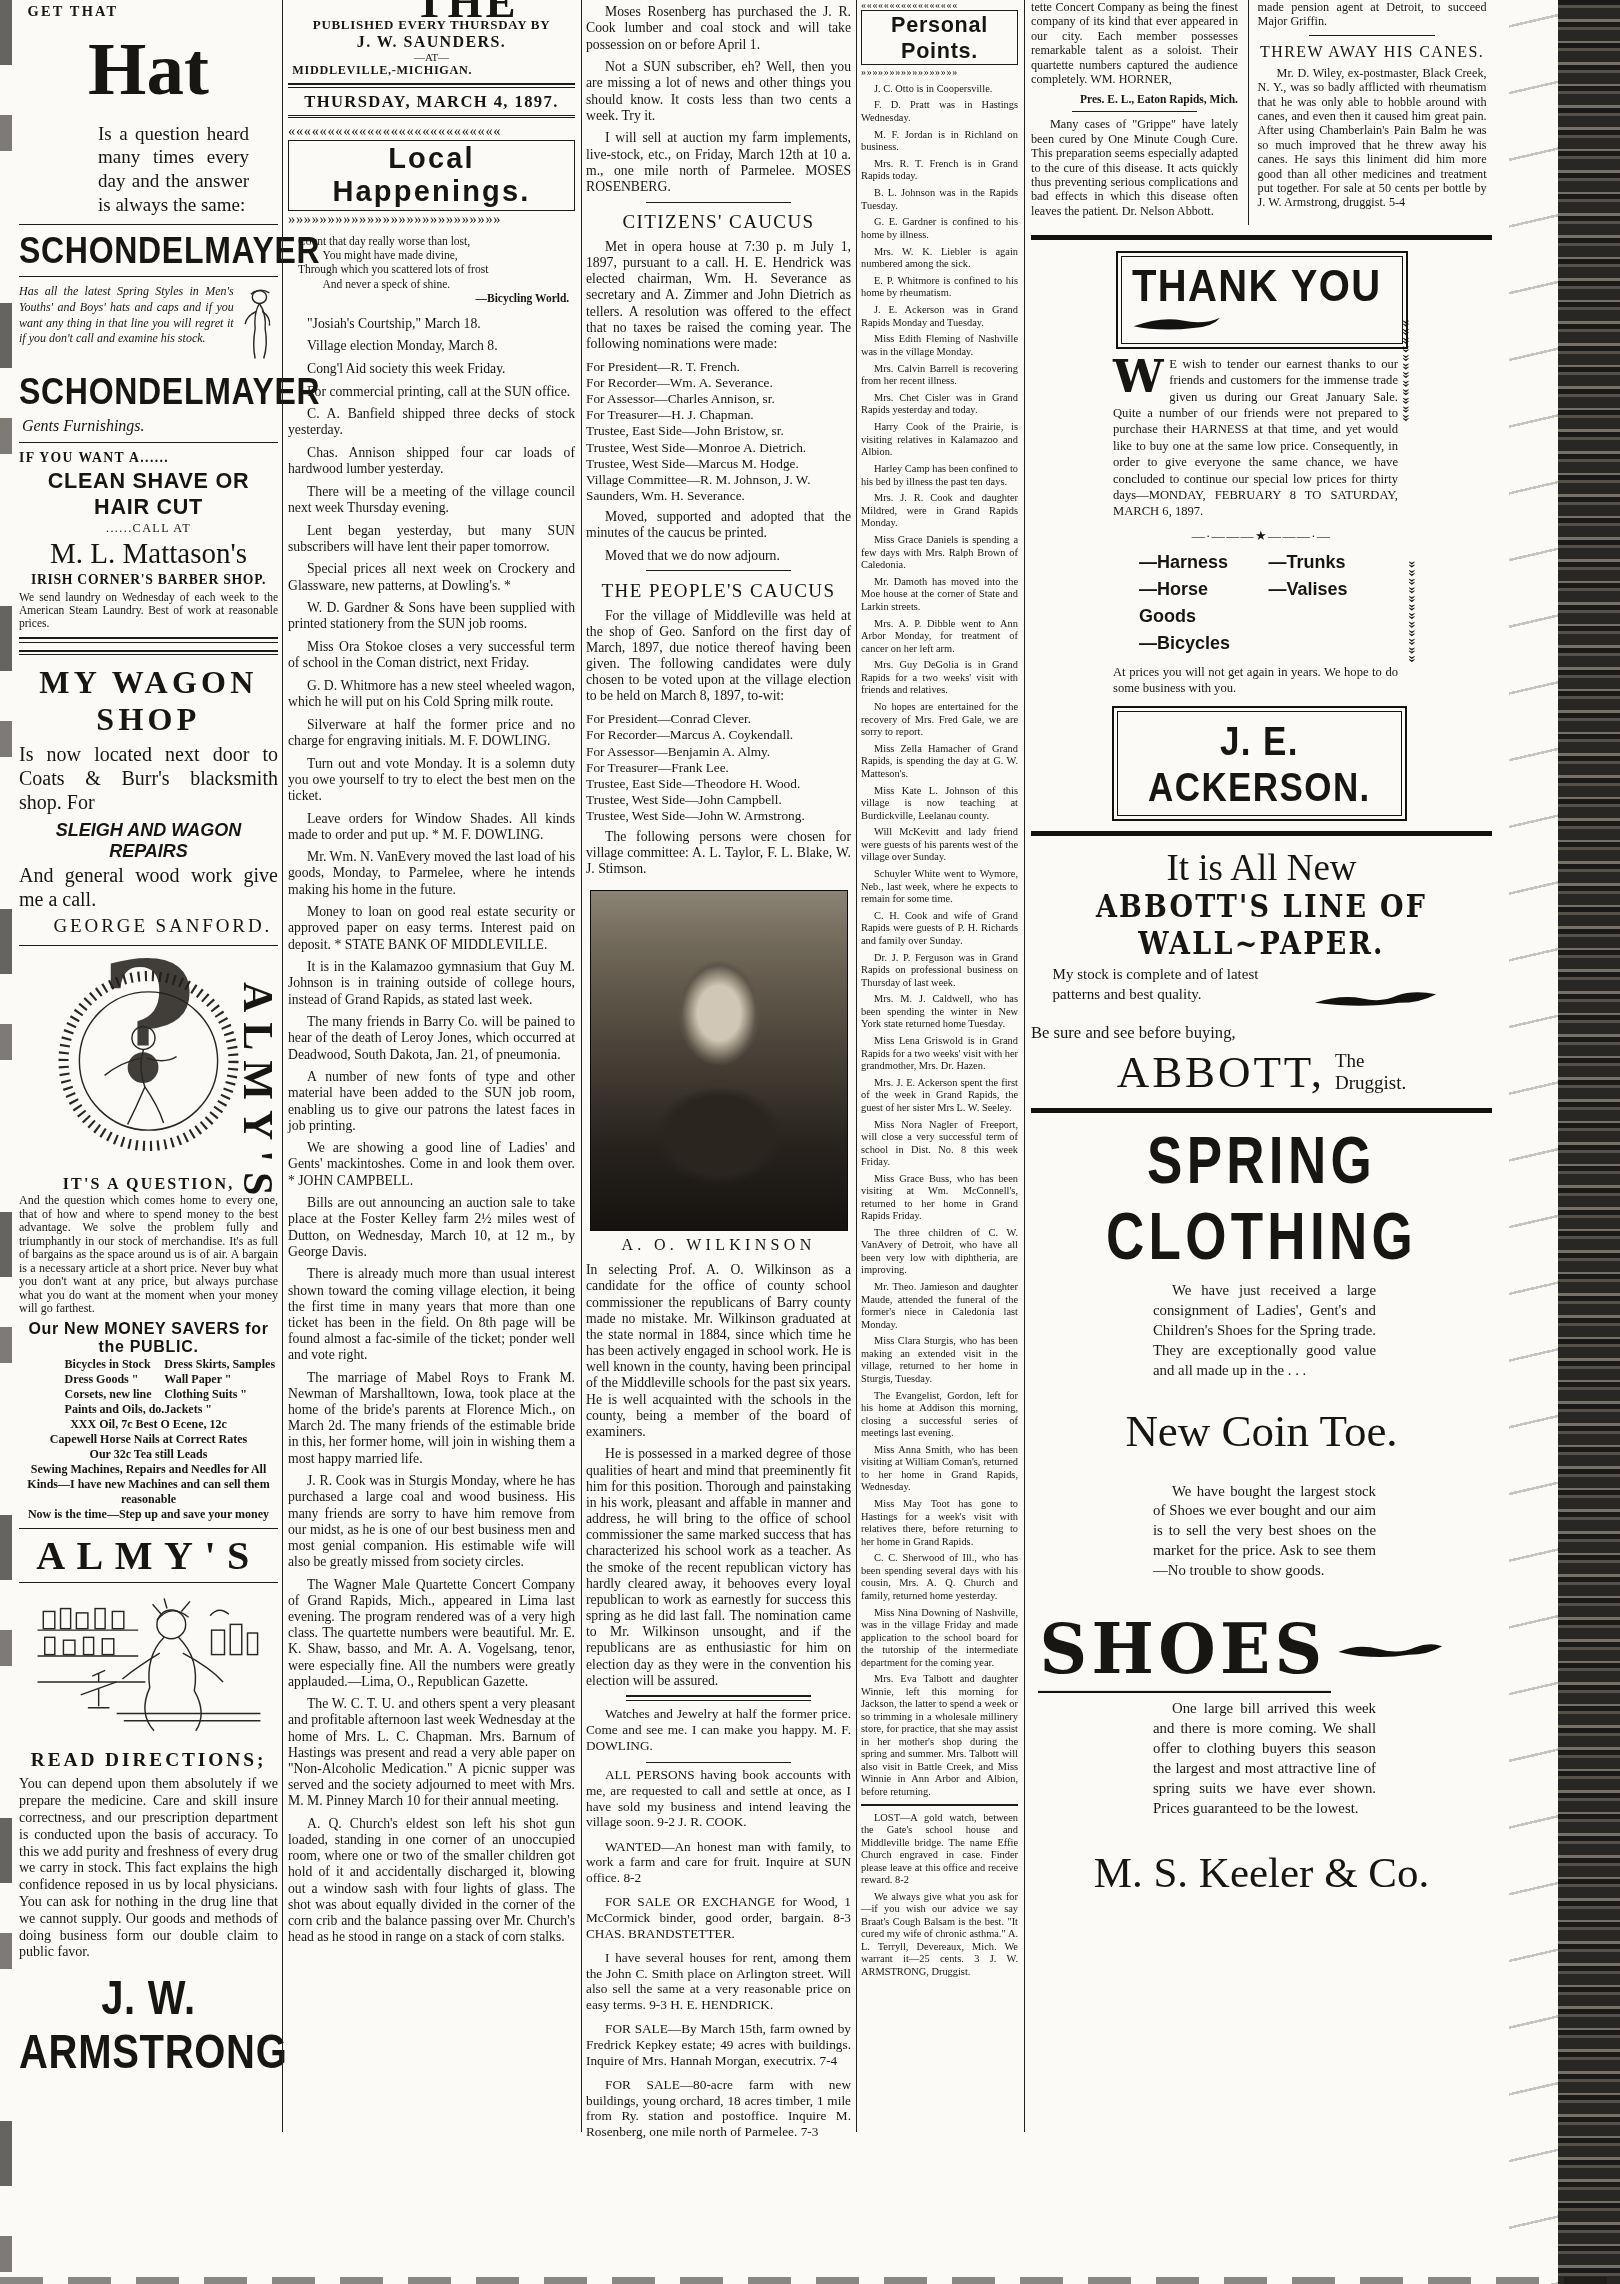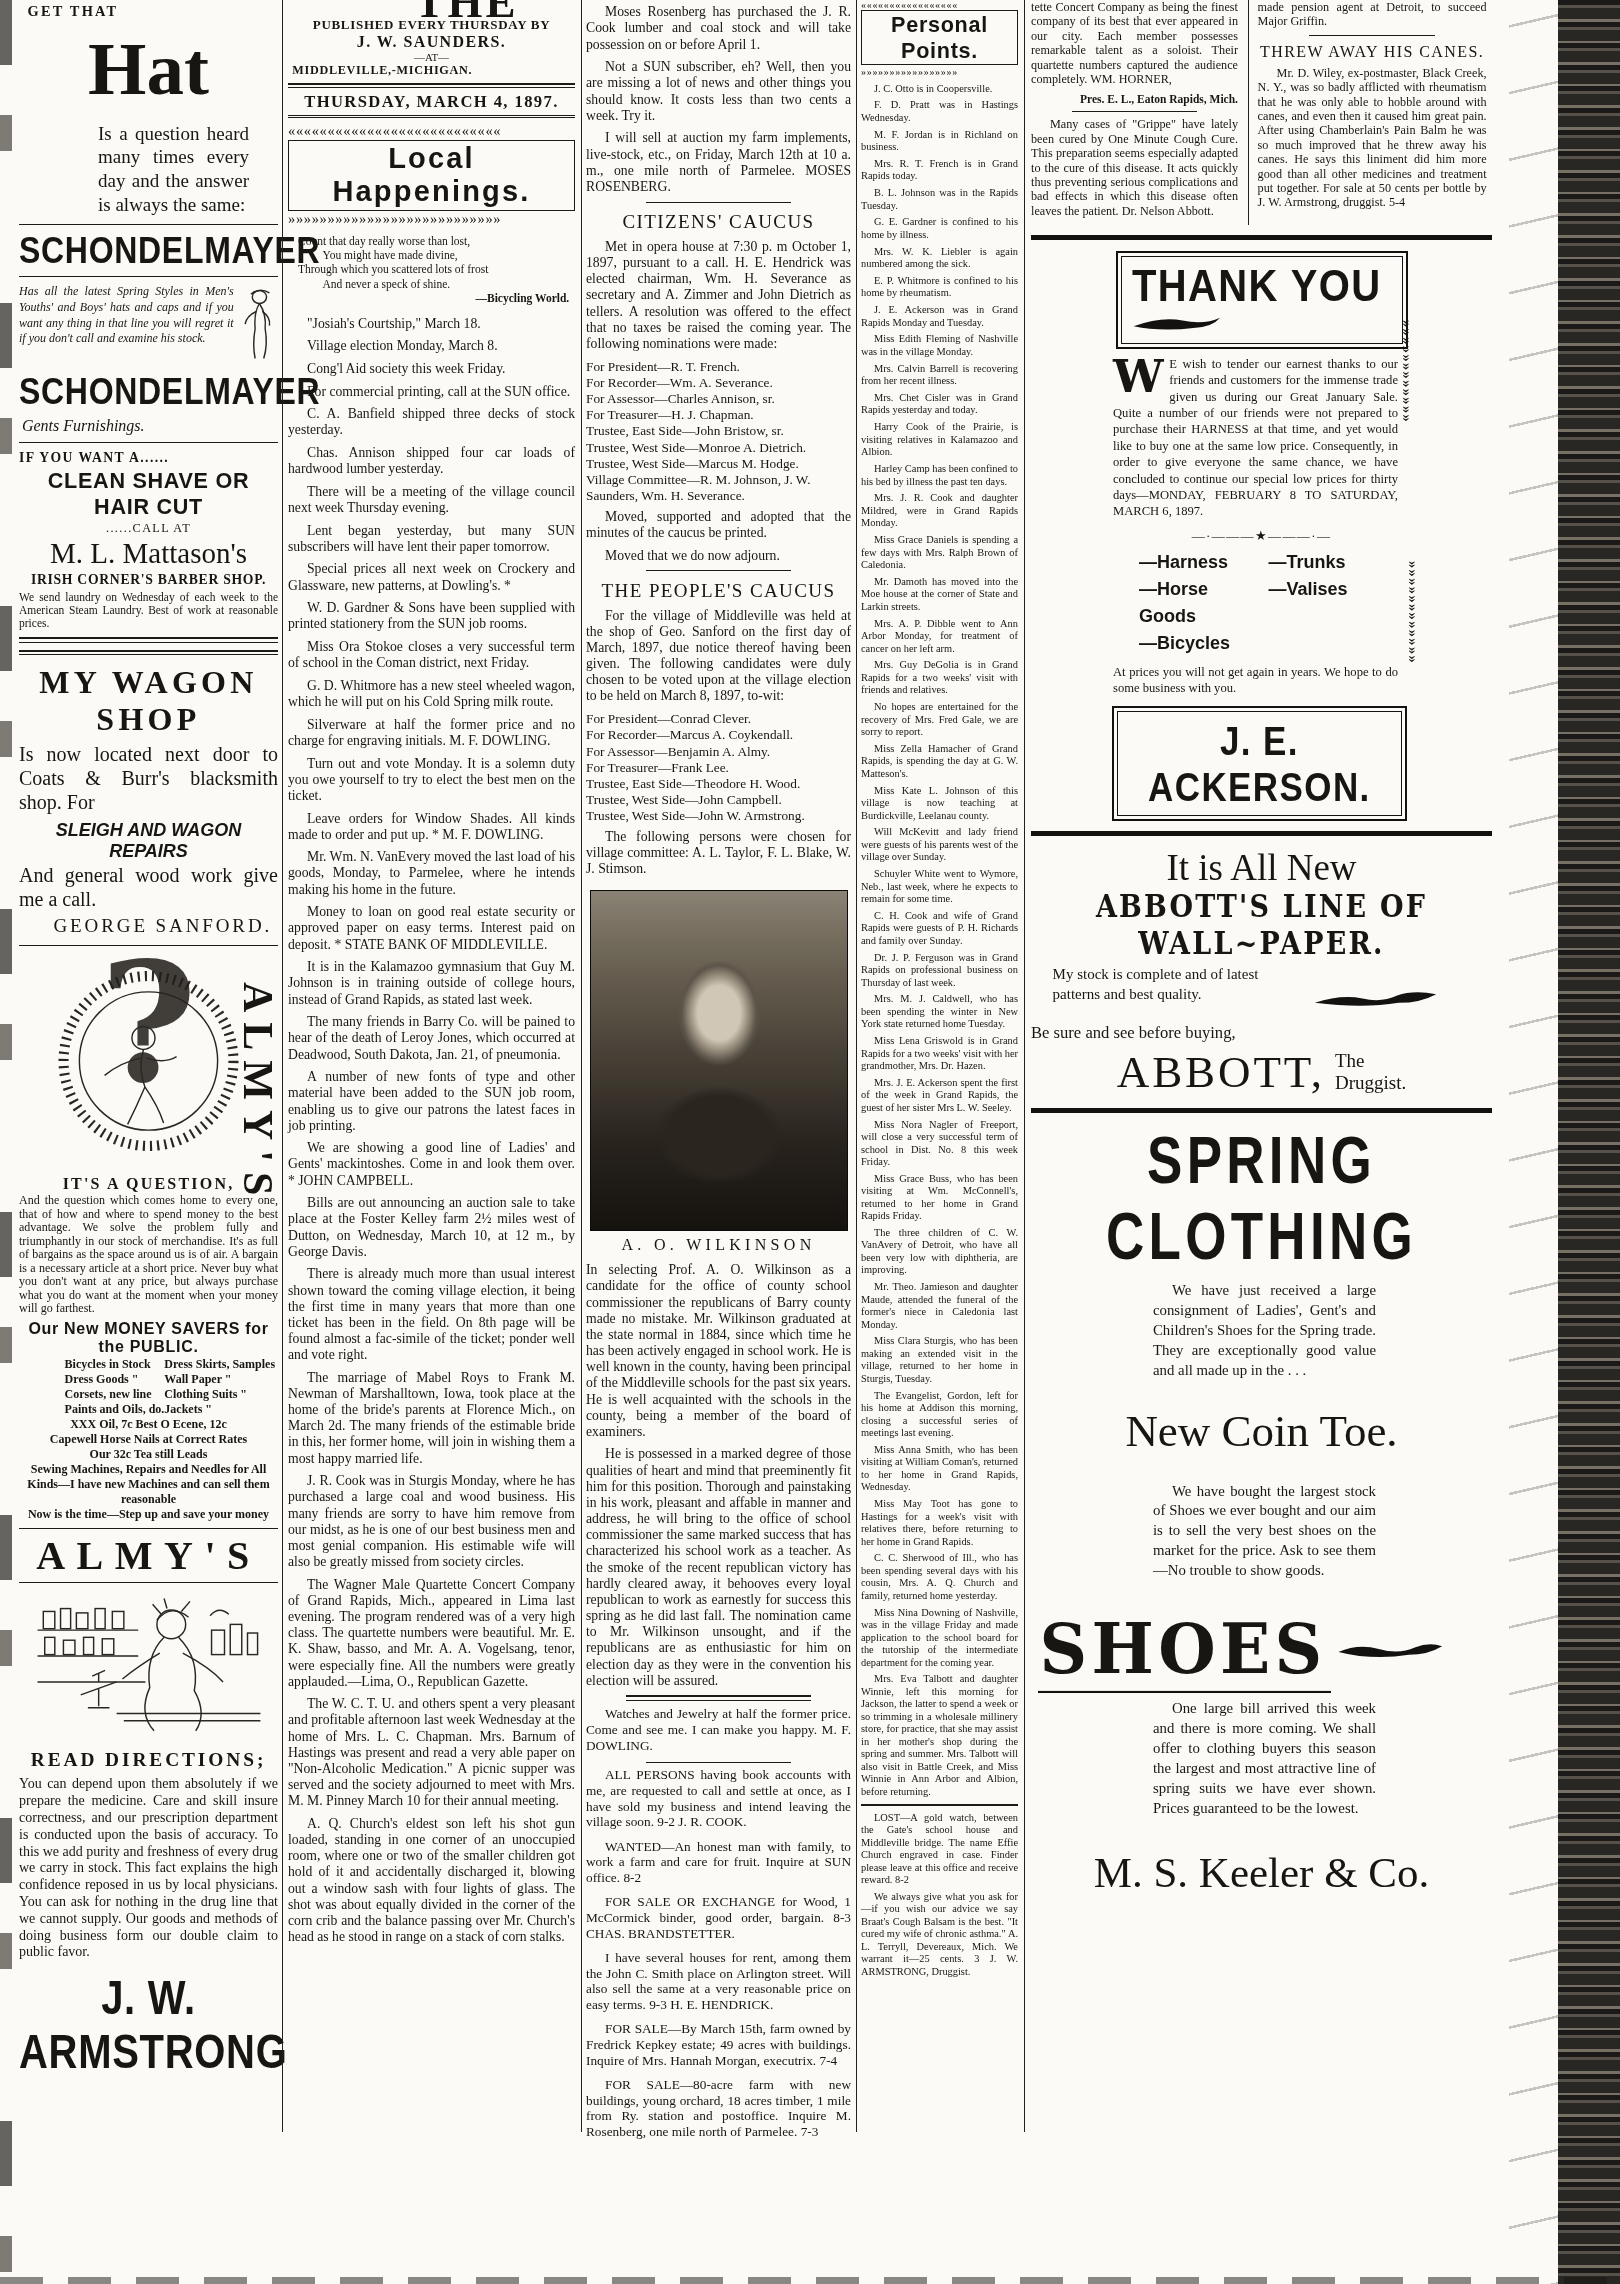--- a/index.html
+++ b/index.html
@@ -324,21 +324,21 @@
 
   <div class="col" id="c3" style="left:586px;width:265px;">
     <div style="height:4.3px;"></div>
     <div>
         <p class="p">Moses Rosenberg has purchased the J. R. Cook lumber and coal stock and will take possession on or before April 1.</p>
         <p class="p">Not a SUN subscriber, eh?  Well, then you are missing a lot of news and other things you should know.  It costs less than two cents a week.  Try it.</p>
         <p class="p">I will sell at auction my farm implements, live-stock, etc., on Friday, March 12th at 10 a. m., one mile north of Parmelee.    MOSES ROSENBERG.</p>
       </div>
     <hr class="rule" style="width:55%;margin:5.8px auto;">
     <div class="caucus-head">CITIZENS' CAUCUS</div>
-    <div class="p">Met in opera house at 7:30 p. m  October 1, 1897, pursuant to a call.  H. E. Hendrick was elected chairman, Wm. H. Severance as secretary and A. Zimmer and John Dietrich as tellers.  A resolution was offered to the effect that no taxes be raised the coming year.  The following nominations were made:</div>
+    <div class="p">Met in opera house at 7:30 p. m  July 1, 1897, pursuant to a call.  H. E. Hendrick was elected chairman, Wm. H. Severance as secretary and A. Zimmer and John Dietrich as tellers.  A resolution was offered to the effect that no taxes be raised the coming year.  The following nominations were made:</div>
     <div>
         <p class="nom" style="margin: 0px;">For President—R. T. French.</p>
         <p class="nom" style="margin: 0px;">For Recorder—Wm. A. Severance.</p>
         <p class="nom" style="margin: 0px;">For Assessor—Charles Annison, sr.</p>
         <p class="nom" style="margin: 0px;">For Treasurer—H. J. Chapman.</p>
         <p class="nom" style="margin: 0px;">Trustee, East Side—John Bristow, sr.</p>
         <p class="nom" style="margin: 0px;">Trustee, West Side—Monroe A. Dietrich.</p>
         <p class="nom" style="margin: 0px;">Trustee, West Side—Marcus M. Hodge.</p>
         <p class="nom" style="margin: 0px;">Village Committee—R. M. Johnson, J. W. Saunders, Wm. H. Severance.</p>
       </div>
@@ -429,21 +429,21 @@
     <hr class="pp-rule">
     <div class="pp">LOST—A gold watch, between the Gate's school house and Middleville bridge.  The name Effie Church engraved in case.  Finder please leave at this office and receive reward.  8-2</div>
     <div class="pp">We always give what you ask for—if you wish our advice we say Braat's Cough Balsam is the best.  "It cured my wife of chronic asthma."  A. L. Terryll, Devereaux, Mich.  We warrant it—25 cents.    3    J. W. ARMSTRONG, Druggist.</div>
   </div>
 
   <div class="vrule" style="left:1024px;height:2132px;"></div>
 
   <div class="col" id="c5" style="left:1031px;width:461px;">
     <div class="subcols">
       <div class="sub sub5">
-        <div class="p nofirst" style="font-size:12.2px;">tette Concert Company as being the finest company of its best that ever appeared in our city.  Each member possesses remarkable talent as a soloist.  Their quartette numbers captured the audience completely.  WM. HORNER,</div>
+        <div class="p nofirst" style="font-size:12.2px;">tette Concert Company as being the finest company of its kind that ever appeared in our city.  Each member possesses remarkable talent as a soloist.  Their quartette numbers captured the audience completely.  WM. HORNER,</div>
         <div class="rt" style="font-size:11.5px;font-weight:bold;">Pres. E. L., Eaton Rapids, Mich.</div>
         <hr class="rule" style="width:60%;margin:5.8px auto;">
         <div class="p" style="font-size:12.2px;">Many cases of "Grippe" have lately been cured by One Minute Cough Cure.  This preparation seems especially adapted to the cure of this disease.  It acts quickly thus preventing serious complications and bad effects in which this disease often leaves the patient.  Dr. Nelson Abbott.</div>
       </div>
       <div class="sub sub6">
         <div class="p nofirst" style="font-size:12.2px;">made pension agent at Detroit, to succeed Major Griffin.</div>
         <hr class="rule" style="width:55%;margin:5.8px auto;">
         <div class="canes-head">THREW AWAY HIS CANES.</div>
         <div class="p" style="font-size:12.2px;">Mr. D. Wiley, ex-postmaster, Black Creek, N. Y., was so badly afflicted with rheumatism that he was only able to hobble around with canes, and even then it caused him great pain.  After using Chamberlain's Pain Balm he was so much improved that he threw away his canes.  He says this liniment did him more good than all other medicines and treatment put together.  For sale at 50 cents per bottle by J. W. Armstrong, druggist.    5-4</div>
       </div>

